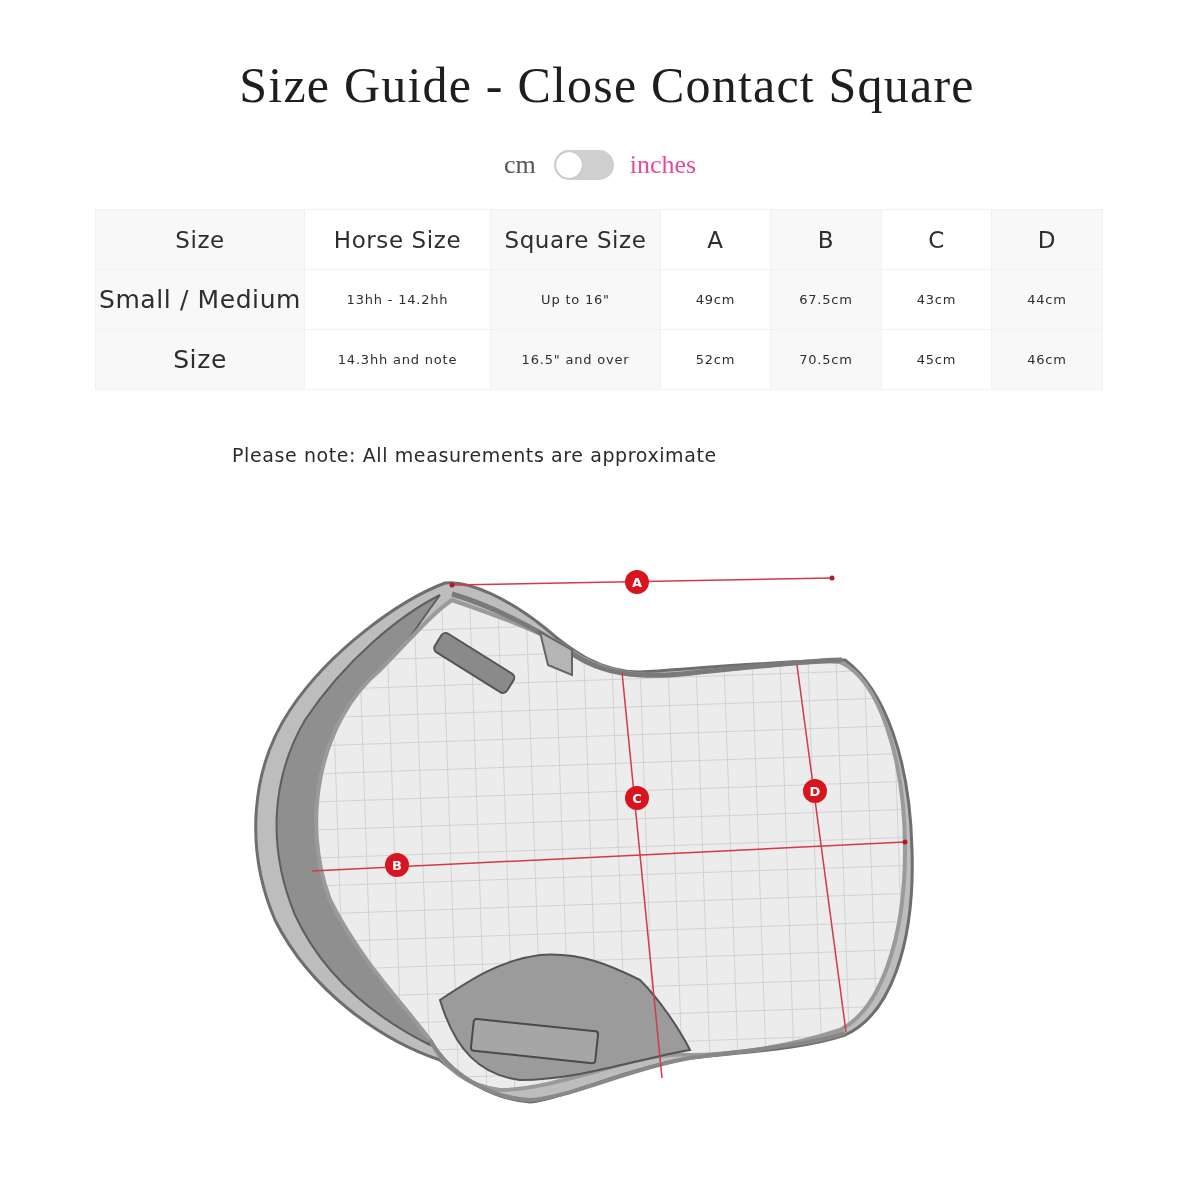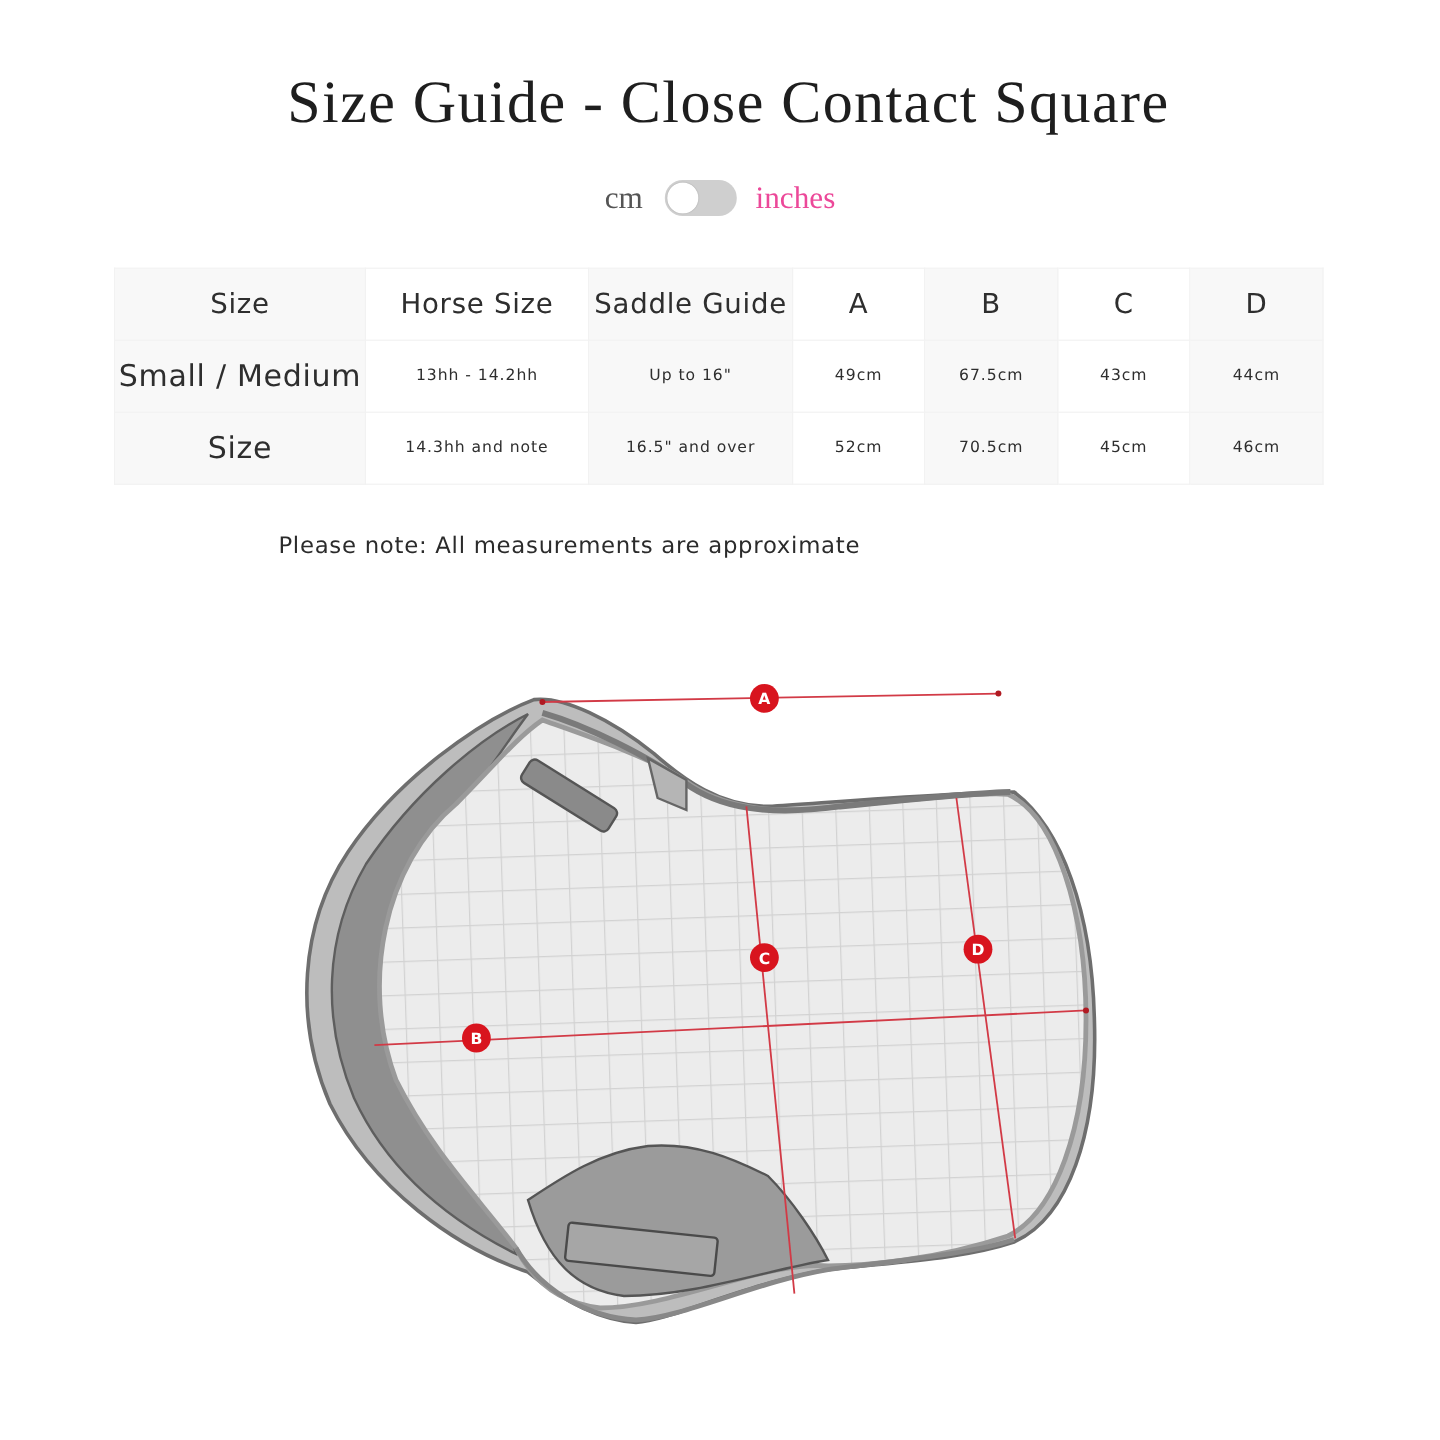--- a/index.html
+++ b/index.html
@@ -22,21 +22,21 @@
   .switch {
     width: 60px; height: 30px; border-radius: 15px; background: #cfcfcf;
     position: relative; cursor: pointer;
   }
   .switch .knob {
     position: absolute; left: 2px; top: 2px; width: 26px; height: 26px;
     border-radius: 50%; background: #ffffff; box-shadow: 0 0 1px rgba(0,0,0,0.3);
   }
 
   table.size-table {
-    position: absolute; left: 95px; top: 223px; width: 1007px;
+    position: absolute; left: 95px; top: 209px; width: 1007px;
     border-collapse: collapse; table-layout: fixed;
     font-family: "DejaVu Sans", sans-serif;
   }
   table.size-table td, table.size-table th {
     height: 60px; text-align: center; vertical-align: middle;
     border: 1px solid #f2f2f2; font-weight: 400; color: #2e2e2e;
     white-space: nowrap; padding: 0;
   }
   table.size-table th { font-size: 23px; letter-spacing: 0.6px; }
   table.size-table td { font-size: 13px; letter-spacing: 0.8px; }
@@ -74,21 +74,21 @@
       <col style="width:170px">
     <col style="width:110px">
       <col style="width:111px">
       <col style="width:110px">
       <col style="width:111px">
   </colgroup>
   <tbody>
       <tr>
     <th class="shade">Size</th>
     <th>Horse Size</th>
-    <th class="shade">Saddle Guide</th>
+    <th class="shade">Square Size</th>
     <th>A</th>
     <th class="shade">B</th>
     <th>C</th>
     <th class="shade">D</th>
   </tr>
   <tr>
     <td class="shade rowhead">Small / Medium</td>
     <td>13hh - 14.2hh</td>
     <td class="shade">Up to 16"</td>
     <td>49cm</td>

